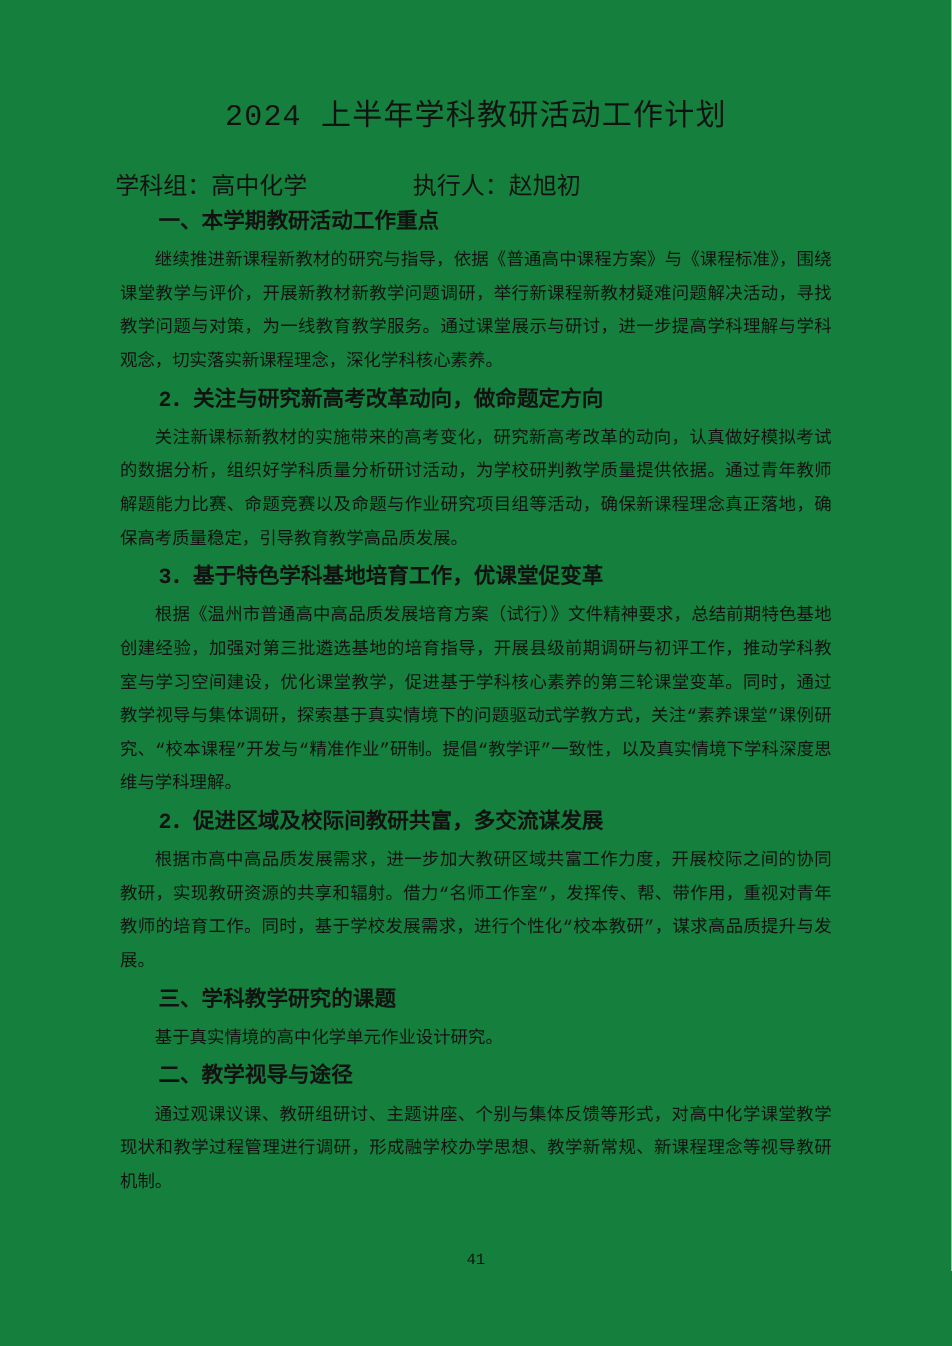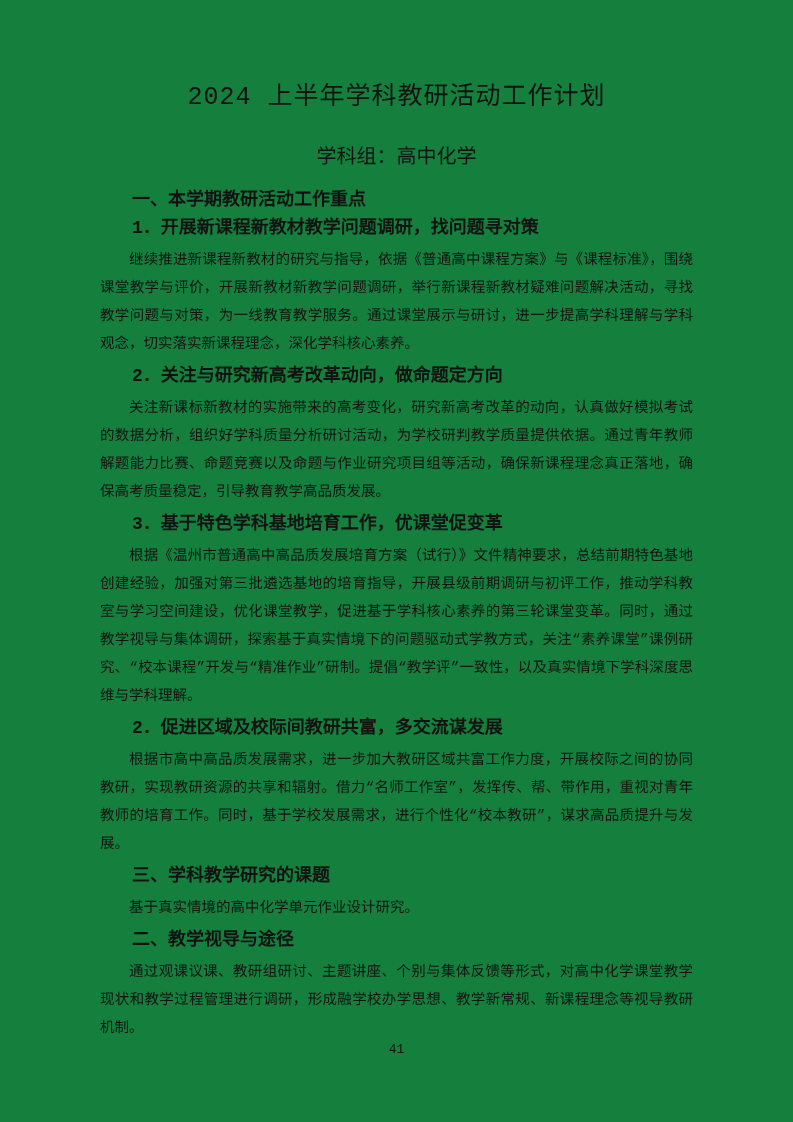--- a/index.html
+++ b/index.html
@@ -22,24 +22,22 @@
   .doc-title {
     margin: 0;
     font-size: 25px;
     font-weight: 400;
     letter-spacing: 1px;
     text-align: center;
     line-height: 36px;
   }
   .meta-row {
     display: flex;
-    justify-content: center;
     gap: 88px;
     margin-top: 28px;
-    margin-bottom: 14px;
     font-size: 20px;
     line-height: 28px;
   }
   .meta-item { white-space: nowrap; }
   .doc-body {
     font-size: 14.5px;
     line-height: 28px;
     text-align: justify;
   }
   .sec-heading, .item-heading {
@@ -69,28 +67,28 @@
 </style>
 </head>
 <body>
 
 <div class="doc-page">
 
   <h1 class="doc-title">2024 上半年学科教研活动工作计划</h1>
 
   <div class="meta-row">
     <span class="meta-item"><span>学科组：</span><span>高中化学</span></span>
+    <span class="meta-item"><span>执行人：</span><span>赵旭初</span></span>
   </div>
 
   <div class="doc-body">
 
     <section>
       <h2 class="sec-heading">一、本学期教研活动工作重点</h2>
 
-      <h3 class="item-heading">1．开展新课程新教材教学问题调研，找问题寻对策</h3>
       <p class="para">继续推进新课程新教材的研究与指导，依据《普通高中课程方案》与《课程标准》，围绕课堂教学与评价，开展新教材新教学问题调研，举行新课程新教材疑难问题解决活动，寻找教学问题与对策，为一线教育教学服务。通过课堂展示与研讨，进一步提高学科理解与学科观念，切实落实新课程理念，深化学科核心素养。</p>
 
       <h3 class="item-heading">2．关注与研究新高考改革动向，做命题定方向</h3>
       <p class="para">关注新课标新教材的实施带来的高考变化，研究新高考改革的动向，认真做好模拟考试的数据分析，组织好学科质量分析研讨活动，为学校研判教学质量提供依据。通过青年教师解题能力比赛、命题竞赛以及命题与作业研究项目组等活动，确保新课程理念真正落地，确保高考质量稳定，引导教育教学高品质发展。</p>
 
       <h3 class="item-heading">3．基于特色学科基地培育工作，优课堂促变革</h3>
       <p class="para">根据《温州市普通高中高品质发展培育方案（试行）》文件精神要求，总结前期特色基地创建经验，加强对第三批遴选基地的培育指导，开展县级前期调研与初评工作，推动学科教室与学习空间建设，优化课堂教学，促进基于学科核心素养的第三轮课堂变革。同时，通过教学视导与集体调研，探索基于真实情境下的问题驱动式学教方式，关注“素养课堂”课例研究、“校本课程”开发与“精准作业”研制。提倡“教学评”一致性，以及真实情境下学科深度思维与学科理解。</p>
 
       <h3 class="item-heading">2．促进区域及校际间教研共富，多交流谋发展</h3>
       <p class="para">根据市高中高品质发展需求，进一步加大教研区域共富工作力度，开展校际之间的协同教研，实现教研资源的共享和辐射。借力“名师工作室”，发挥传、帮、带作用，重视对青年教师的培育工作。同时，基于学校发展需求，进行个性化“校本教研”，谋求高品质提升与发展。</p>

